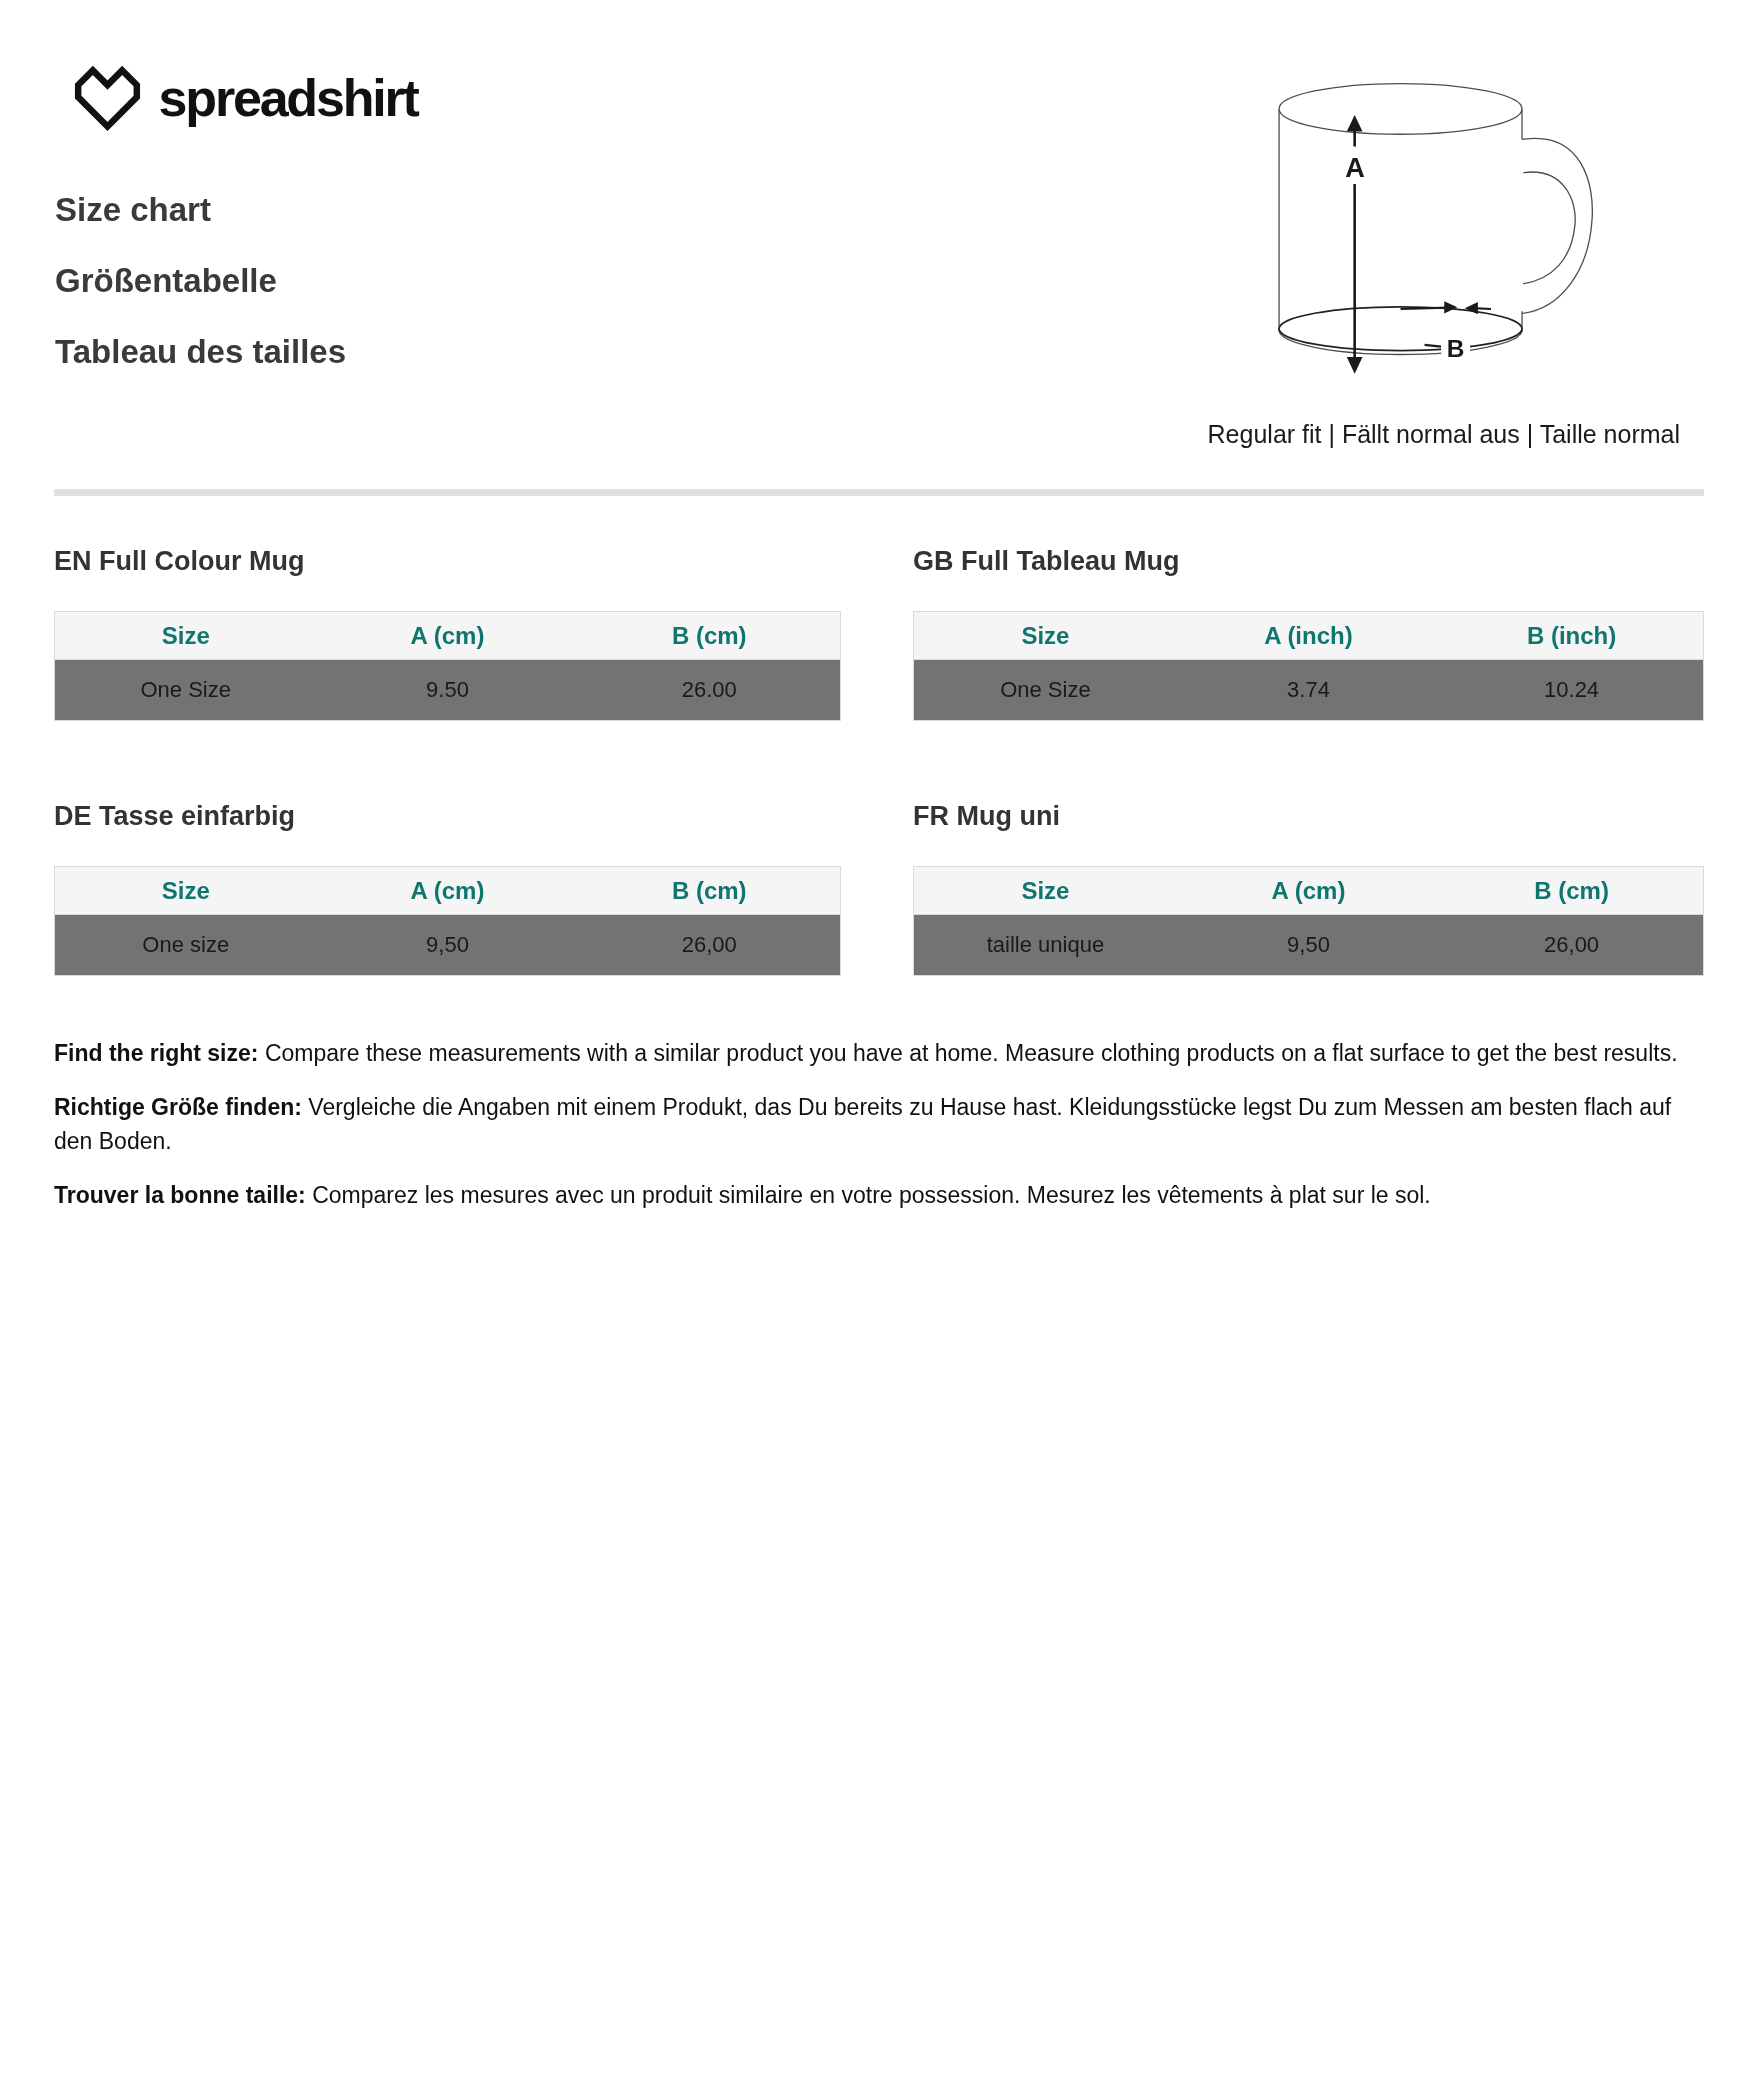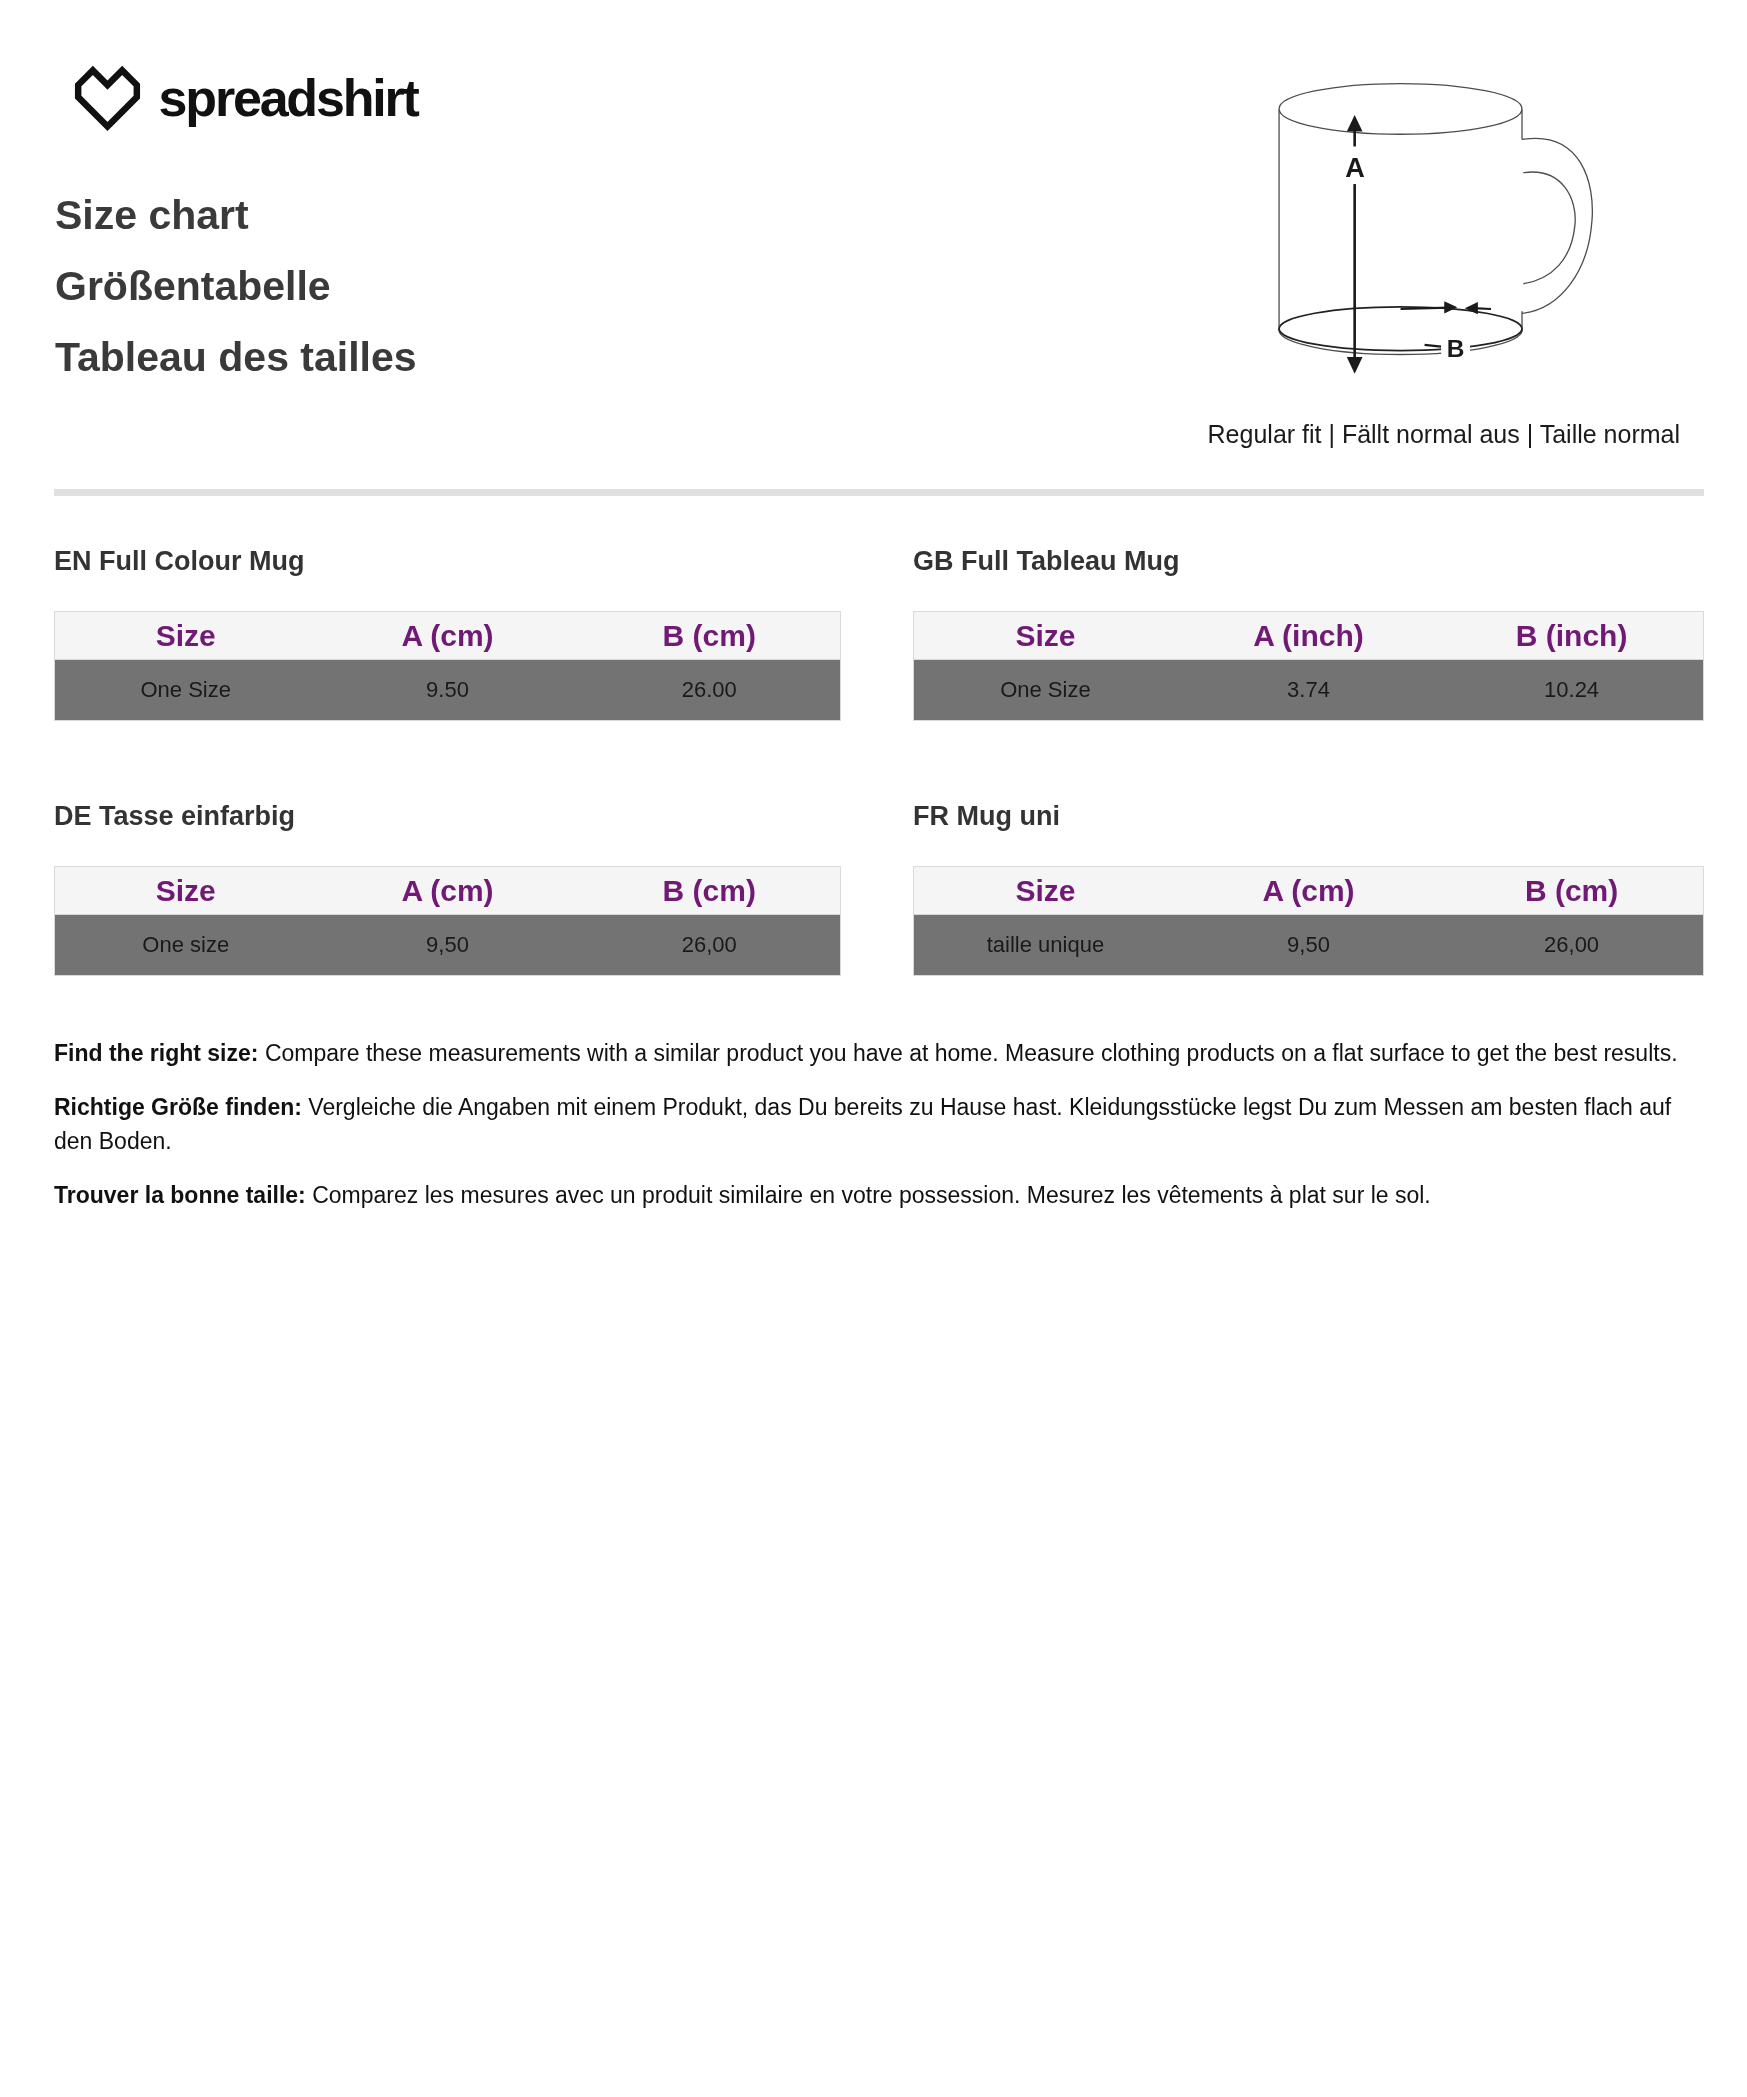--- a/index.html
+++ b/index.html
@@ -31,22 +31,22 @@
     font-weight: 700;
     letter-spacing: -2.2px;
     color: #111111;
     line-height: 66px;
   }
 
   
   .titles {
     position: absolute;
     left: 55px;
-    top: 180px;
-    font-size: 41px;
+    top: 174px;
+    font-size: 33px;
     font-weight: 700;
     color: #3a3a3a;
     line-height: 71px;
   }
 
   
   .mug-wrap {
     position: absolute;
     left: 1276px;
     top: 73px;
@@ -89,23 +89,23 @@
     line-height: 31px;
   }
   table.size-table {
     width: 100%;
     border-collapse: collapse;
     border: 1.3px solid #dadada;
     table-layout: fixed;
   }
   table.size-table th {
     background: #f5f5f6;
-    font-size: 30px;
-    font-weight: 700;
-    color: #701a75;
+    font-size: 24px;
+    font-weight: 700;
+    color: #0f766e;
     height: 47px;
     text-align: center;
     border-bottom: 1.7px solid #d8d8d8;
     padding: 0;
   }
   table.size-table td {
     background: #737373;
     font-size: 22px;
     font-weight: 400;
     color: #1a1a1a;

